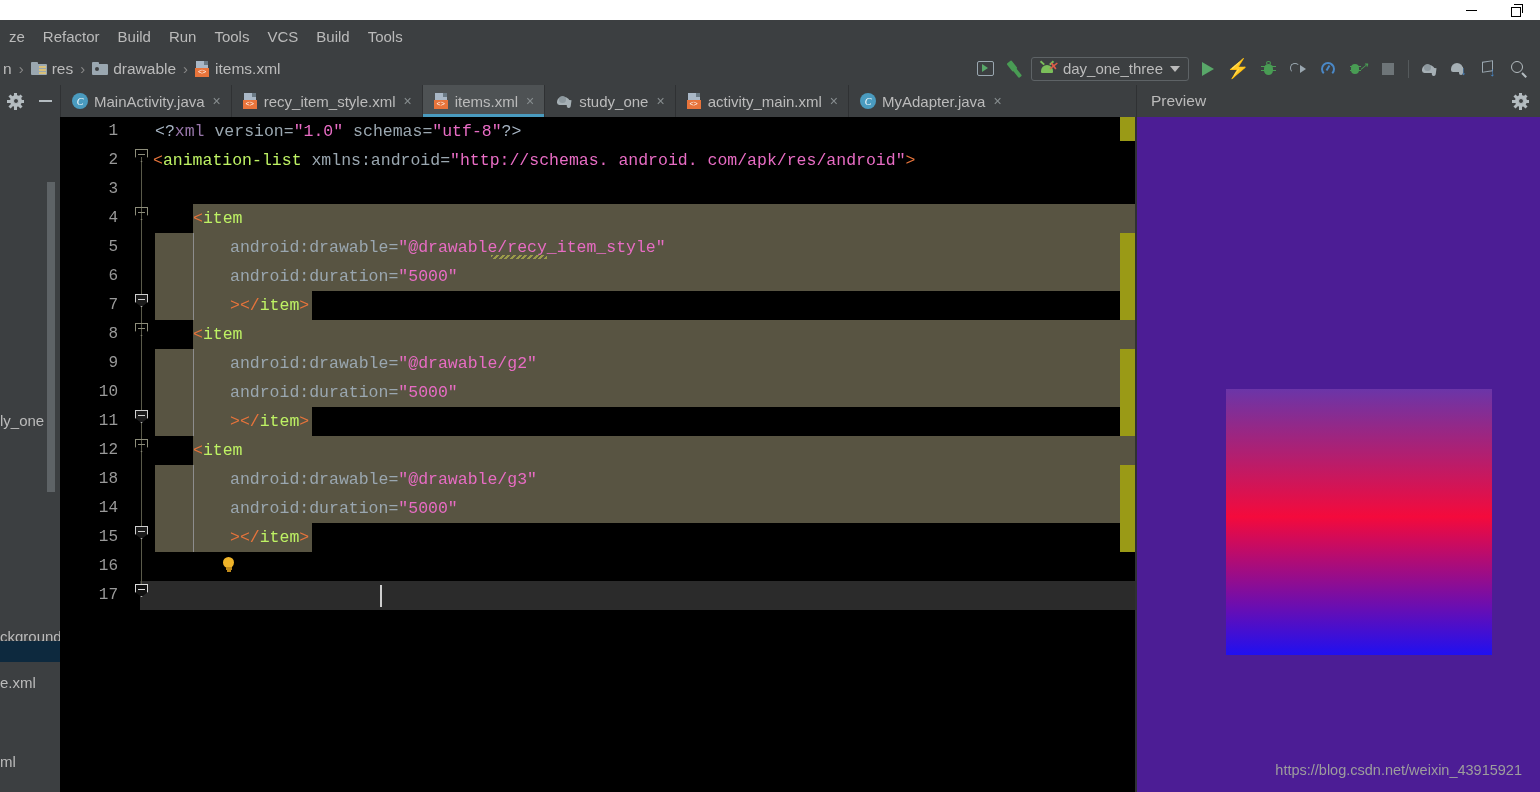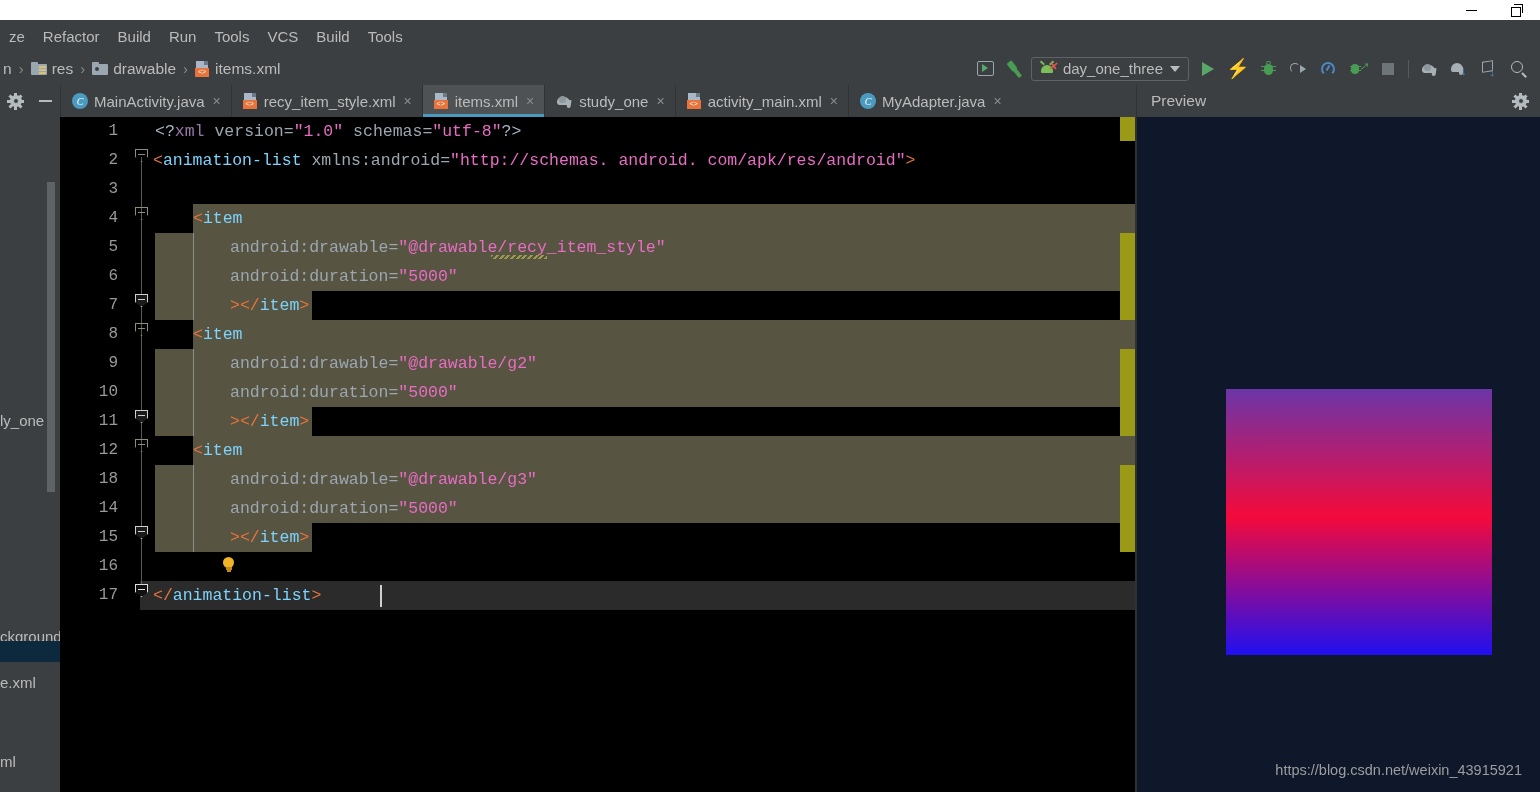--- a/index.html
+++ b/index.html
@@ -255,21 +255,21 @@
   .codeline {
     position: absolute; left: 0; height: 29px; line-height: 29px;
     font-family: "Liberation Mono", monospace; font-size: 16.5px;
     white-space: pre;
   }
   .t-punct { color: #a9b7c6; }
   .t-proc { color: #9876aa; }
   .t-attr { color: #9aa7b0; }
   .t-val { color: #e86cc4; }
   .t-brk { color: #e8743b; }
-  .t-green { color: #7dd3fc; }
+  .t-green { color: #bef264; }
   .squiggle {
     position: absolute; height: 4px;
     background: repeating-linear-gradient(135deg, #9a9a4a 0 2px, transparent 2px 4px);
   }
   .bulb {
     position: absolute; width: 13px; height: 16px;
   }
   .bulb .bb { position:absolute; left:1px; top:0; width:11px; height:11px; border-radius:50%; background:#f0b429;}
   .bulb .bs { position:absolute; left:3.5px; top:10px; width:6px; height:3px; background:#c08a1a;}
   .bulb .bs2 { position:absolute; left:4.5px; top:13px; width:4px; height:2px; background:#c08a1a;}
@@ -280,21 +280,21 @@
   
   .markerbar {
     position: absolute; left: 1060px; top: 0; width: 16px; height: 675px;
     background: transparent;
   }
   .marker { position: absolute; left: 0; width: 16px; background: #9a9a16; }
 
   
   .preview {
     position: absolute; left: 1136px; top: 117px; width: 404px; height: 675px;
-    background: #0f172a; border-left: 1px solid #2f3133;
+    background: #4c1d95; border-left: 1px solid #2f3133;
   }
   .preview-canvas {
     position: absolute; left: 89px; top: 272px; width: 266px; height: 266px;
   }
   .watermark {
     position: absolute; left: 0; right: 18px; bottom: 14px;
     text-align: right; font-size: 14.5px; color: #9d9d9d;
     font-family: "Liberation Sans", sans-serif;
   }
 
@@ -633,21 +633,20 @@
     <div class="codeline" style="top:319px; left:53px;"><span class="t-brk">&lt;</span><span class="t-green">item</span></div>
 
     <div class="codeline" style="top:348px; left:90px;"><span class="t-attr">android:drawable=</span><span class="t-val">"@drawable/g3"</span></div>
 
     <div class="codeline" style="top:377px; left:90px;"><span class="t-attr">android:duration=</span><span class="t-val">"5000"</span></div>
 
     <div class="codeline" style="top:406px; left:90px;"><span class="t-brk">&gt;&lt;/</span><span class="t-green">item</span><span class="t-brk">&gt;</span></div>
 
     <div class="codeline" style="top:435px; left:90px;"></div>
 
-    <div class="codeline" style="top:464px; left:13px;"><span class="t-brk">&lt;/</span><span class="t-green">animation-list</span><span class="t-brk">&gt;</span></div>
 
     <div class="squiggle" style="left:351px; top:138px; width:56px;"></div>
 
     <div class="bulb" style="left:82px; top:440px;">
         <i class="bb"></i>
         <i class="bs"></i>
         <i class="bs2"></i>
       </div>
 
     <div class="caret" style="left:240px; top:468px;"></div>

